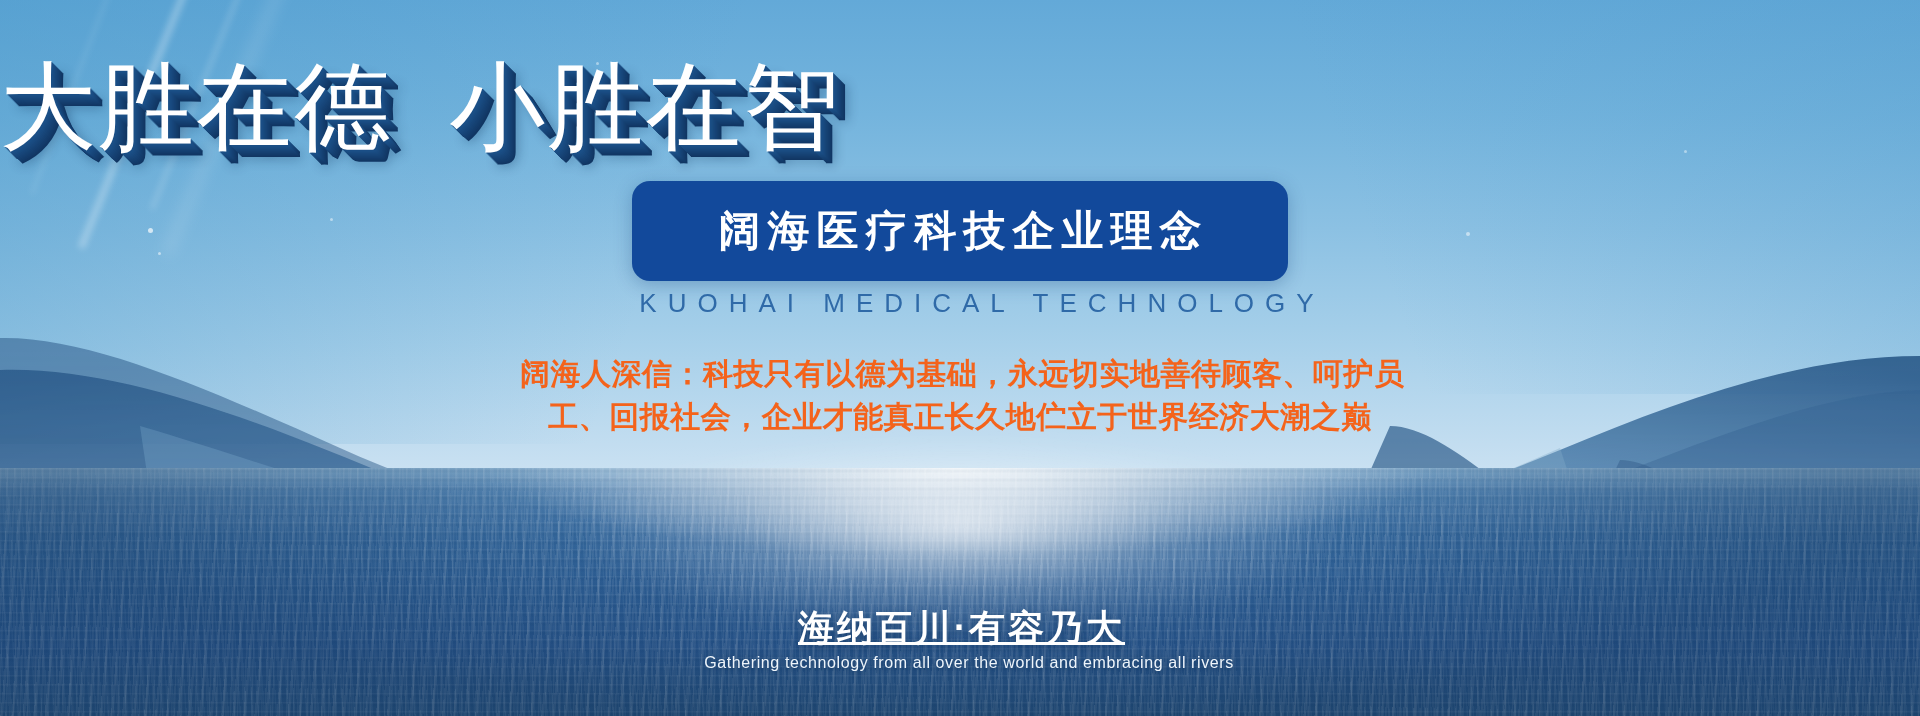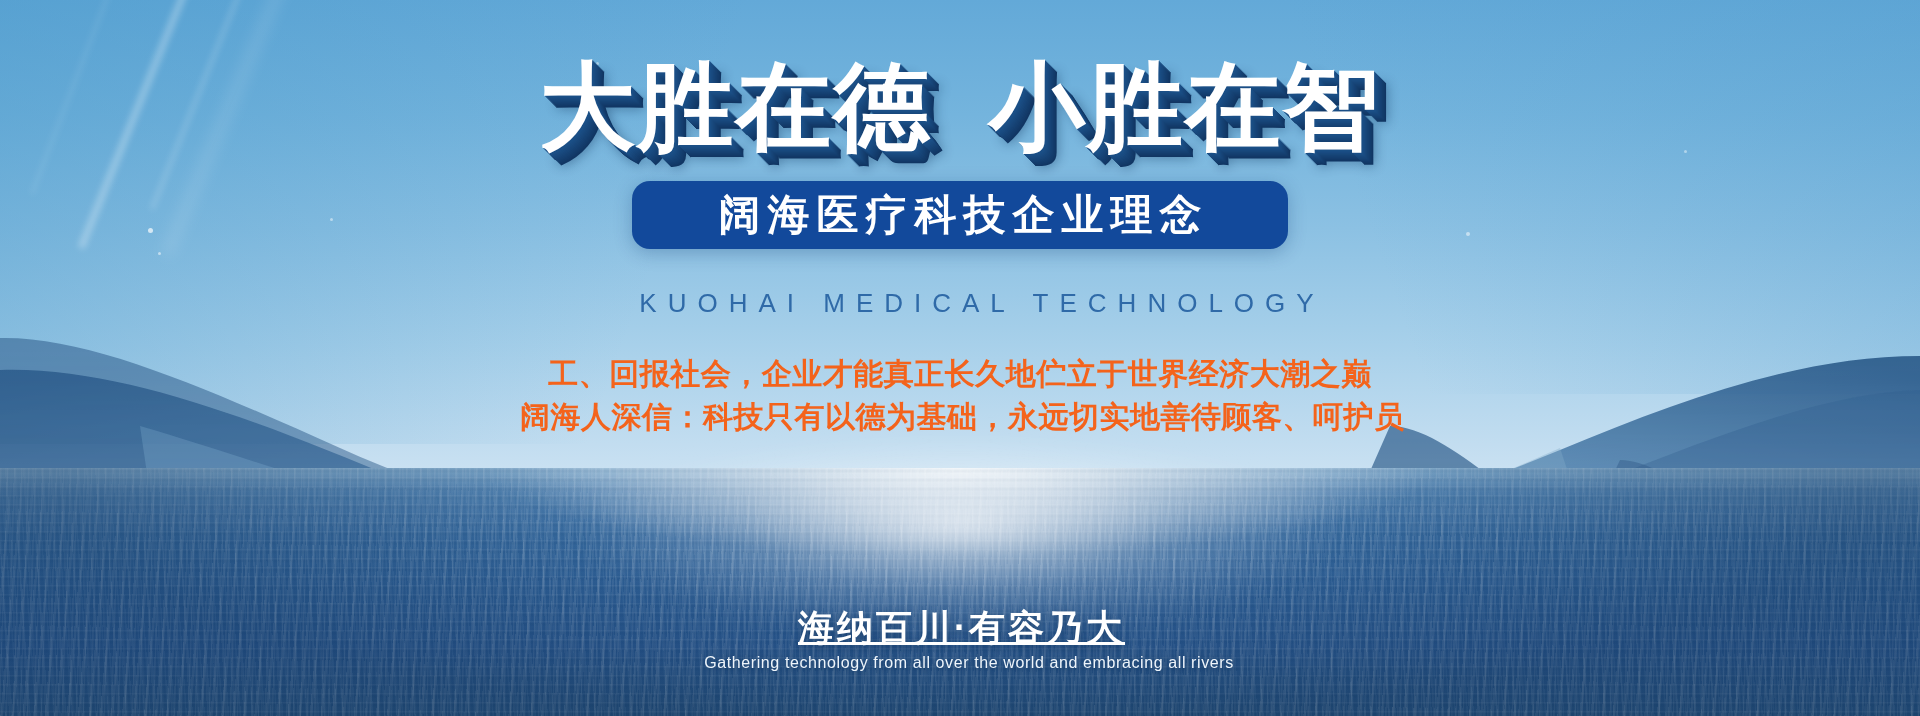--- a/index.html
+++ b/index.html
@@ -88,37 +88,36 @@
   .water-vignette{
     position:absolute;inset:0;
     background:radial-gradient(ellipse 900px 240px at 50% 6%, rgba(0,0,0,0) 40%, rgba(10,40,75,0.30) 100%);
   }
 
   
   .content{position:absolute;inset:0;}
 
   .headline{
     position:absolute;top:44px;left:0;right:0;
-    text-align:center;
     font-size:96px;
-    font-weight:700;
+    font-weight:400;
     letter-spacing:2px;
     color:#ffffff;
     white-space:pre;
     text-shadow:
       1px 1px 0 #1b4f86, 2px 2px 0 #1b4f86, 3px 3px 0 #1a4c82,
       4px 4px 0 #194a7f, 5px 5px 0 #18477b, 6px 6px 0 #174578,
       7px 7px 0 #164274, 8px 8px 0 #154071, 9px 9px 0 #143d6d,
       10px 10px 0 #133b6a, 11px 11px 0 #123866, 12px 12px 0 #113663,
       13px 13px 12px rgba(10,45,85,0.45);
   }
 
   .badge{
     position:absolute;top:181px;left:50%;transform:translateX(-50%);
-    width:656px;height:68px;
+    width:656px;height:100px;
     background:#12499b;
     border-radius:18px;
     display:flex;align-items:center;justify-content:center;
     box-shadow:0 4px 18px rgba(12,55,110,0.28);
   }
   .badge-text{
     color:#ffffff;
     font-size:42px;
     font-weight:800;
     letter-spacing:7px;
@@ -279,22 +278,22 @@
 
     <div class="headline">大胜在德  小胜在智</div>
 
     <div class="badge">
       <span class="badge-text">阔海医疗科技企业理念</span>
     </div>
 
     <div class="subtitle-en">KUOHAI MEDICAL TECHNOLOGY</div>
 
     <div class="paragraph">
+      <span class="pline">阔海人深信：科技只有以德为基础，永远切实地善待顾客、呵护员</span>
       <span class="pline">工、回报社会，企业才能真正长久地伫立于世界经济大潮之巅</span>
-      <span class="pline">阔海人深信：科技只有以德为基础，永远切实地善待顾客、呵护员</span>
     </div>
 
     <div class="slogan">海纳百川·有容乃大</div>
 
     <div class="slogan-en">Gathering technology from all over the world and embracing all rivers</div>
 
   </div>
 </div>
 
 </body></html>

